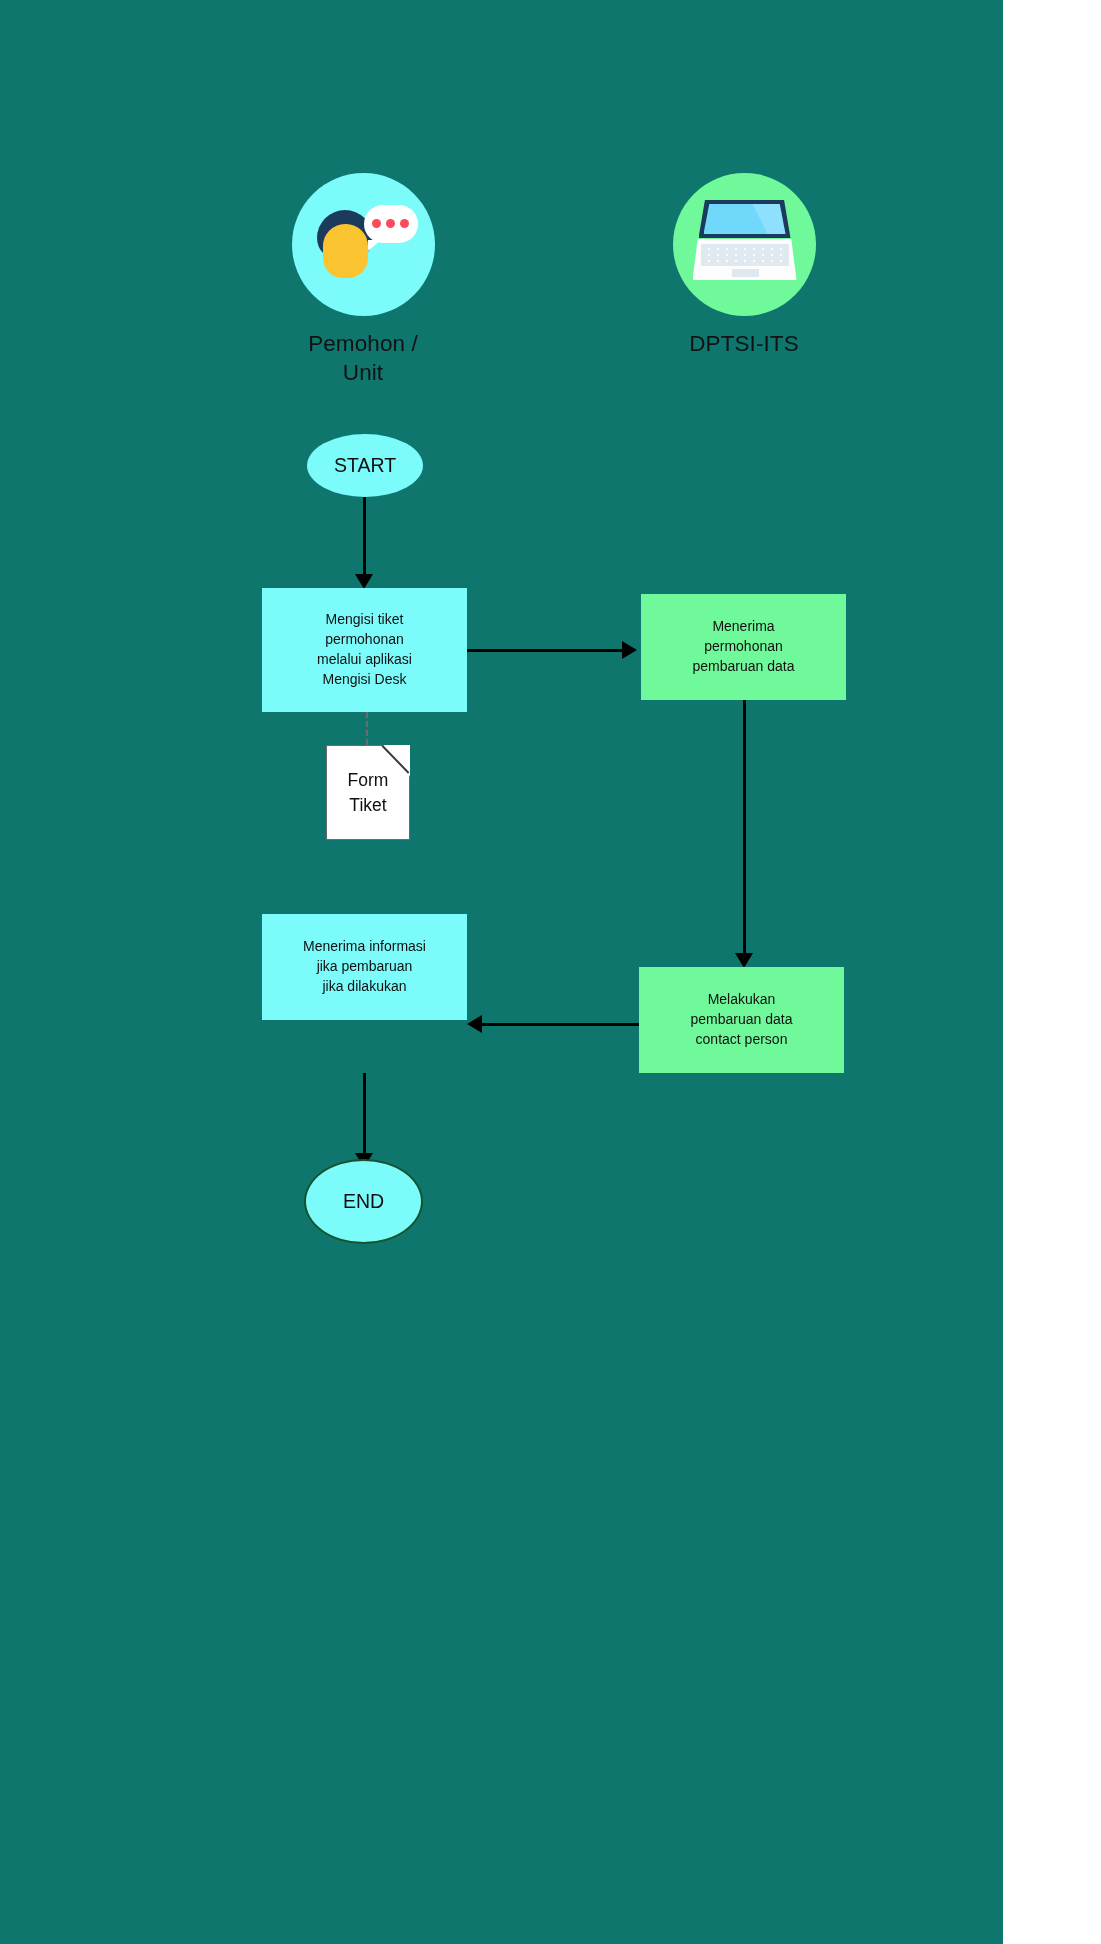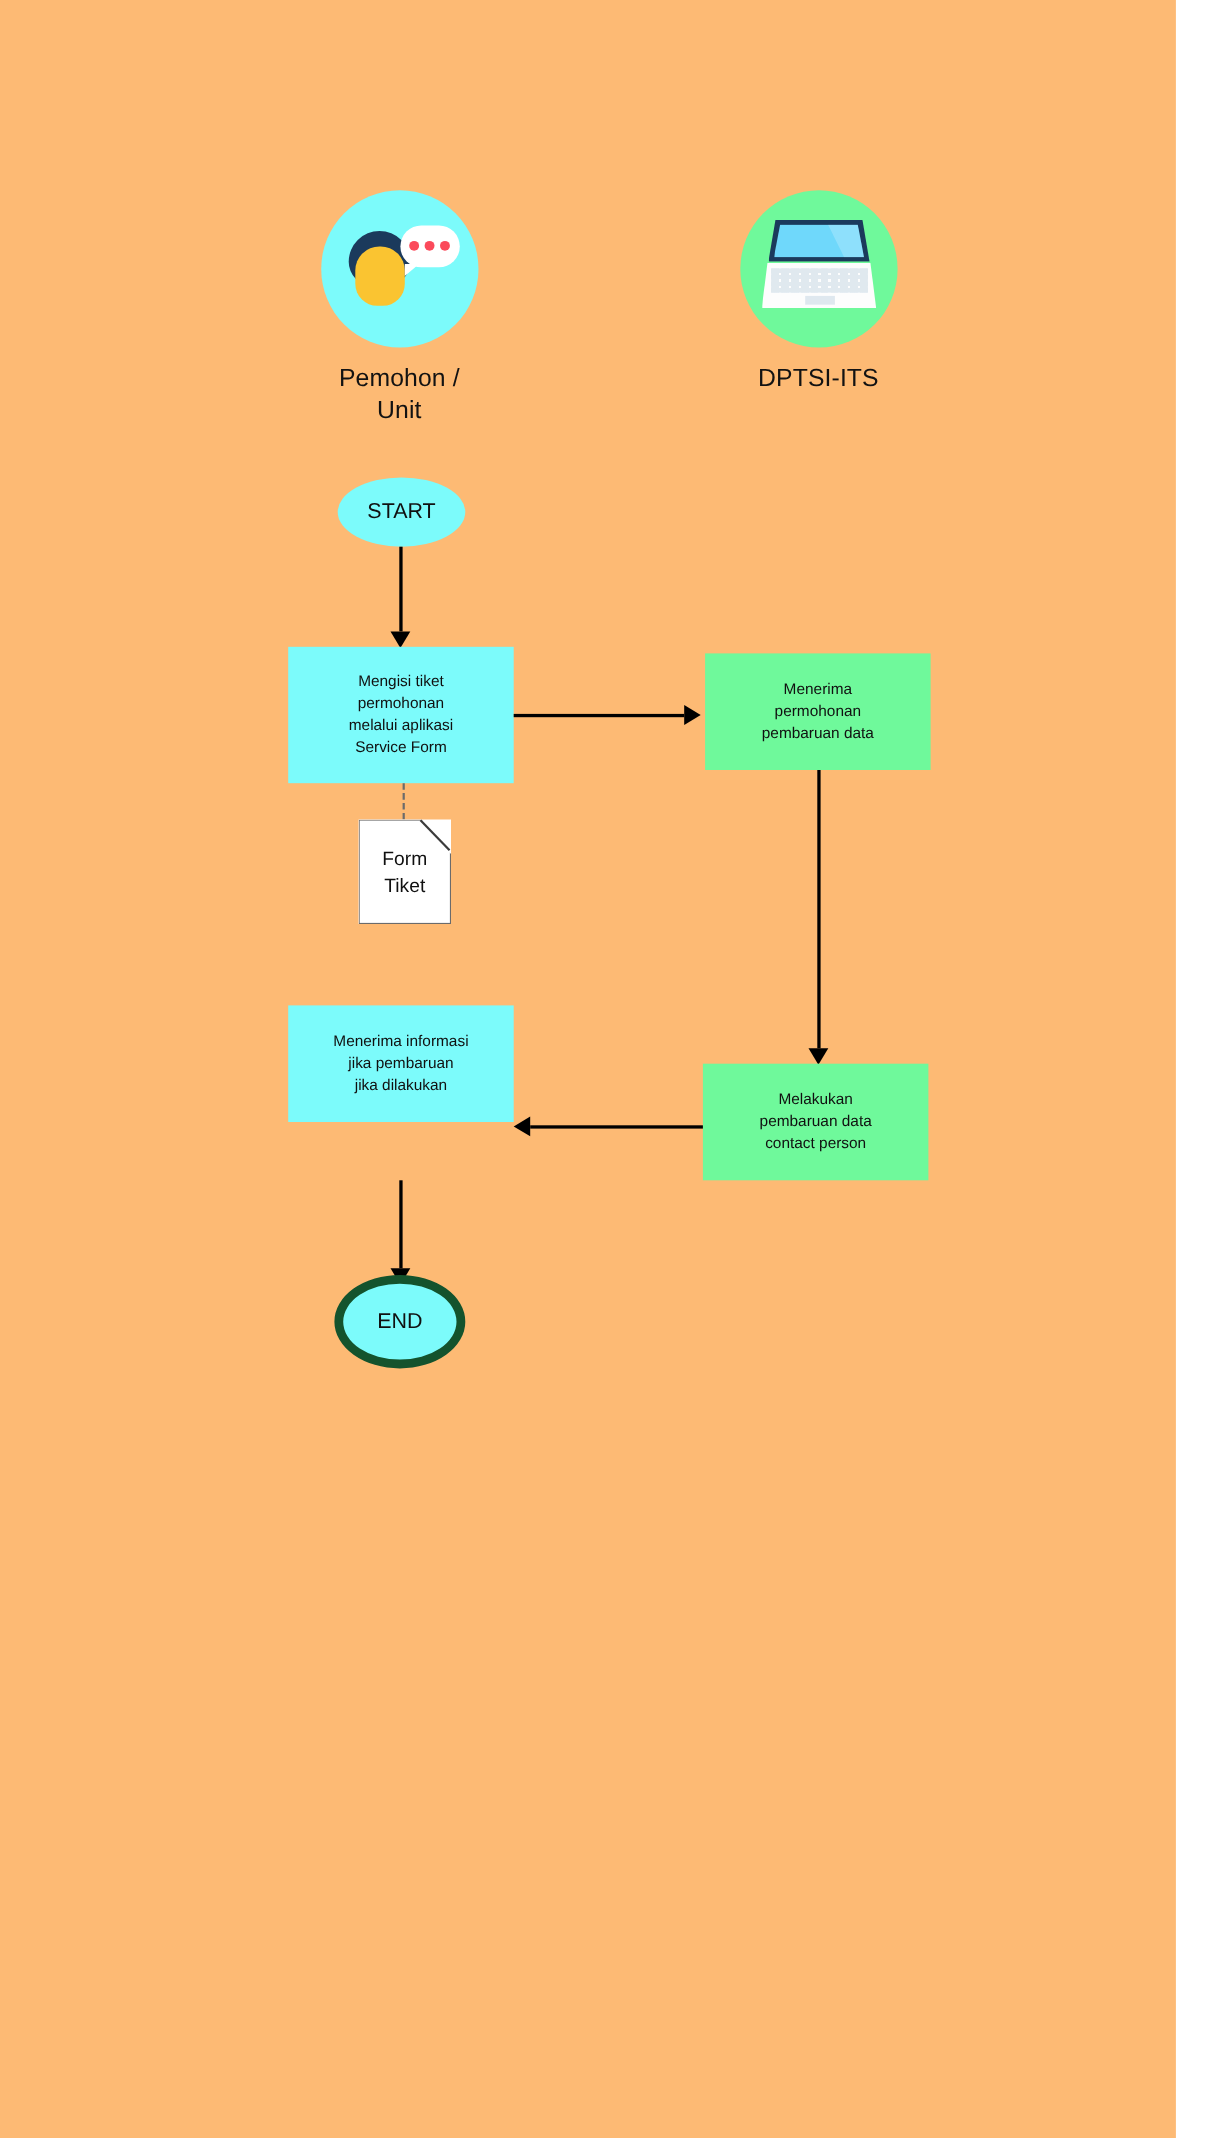--- a/index.html
+++ b/index.html
@@ -6,24 +6,25 @@
     margin: 0;
     padding: 0;
     background: #ffffff;
   }
   body {
     font-family: "Liberation Sans", sans-serif;
     -webkit-font-smoothing: antialiased;
   }
   #canvas {
     position: relative;
-    width: 1069px;
+    width: 975px;
     height: 1944px;
-    background: #fdba74;
+    background: #0f766e;
     overflow: hidden;
+    padding-left: 28px;
   }
 
   
   .actor {
     position: absolute;
     text-align: center;
   }
   .actor-circle {
     position: relative;
     width: 143px;
@@ -159,21 +160,21 @@
     font-size: 14px;
     line-height: 1.42;
     padding: 2px 6px;
   }
   .node.process { }
   .node.terminator {
     border-radius: 50%;
     font-size: 19.5px;
   }
   .node.terminator.bordered {
-    border: 8px solid #14532d;
+    border: 2px solid #14532d;
   }
 
   
   .doc {
     position: absolute;
     box-sizing: border-box;
     background: #ffffff;
     font-size: 17.5px;
     line-height: 1.42;
     color: #101010;
@@ -286,21 +287,21 @@
   </div>
 
   <div class="conn v" style="left:363px; top:497px; height:77px;"></div>
   <div class="arrow down" style="left:355px; top:574px;"></div>
 
   <div class="node process" style="left:262px; top:588px; width:205px; height:124px; background:#7CFBFB;">
     <div>
       <div>Mengisi tiket</div>
       <div>permohonan</div>
       <div>melalui aplikasi</div>
-      <div>Service Form</div>
+      <div>Mengisi Desk</div>
     </div>
   </div>
 
   <div class="conn h" style="left:467px; top:649px; width:155px;"></div>
   <div class="arrow right" style="left:622px; top:641px;"></div>
 
   <div class="conn dashed-v" style="left:366px; top:712px; height:33px;"></div>
 
   <div class="doc" style="left:326px; top:745px; width:84px; height:95px;">
     <div class="doc-body"></div>

